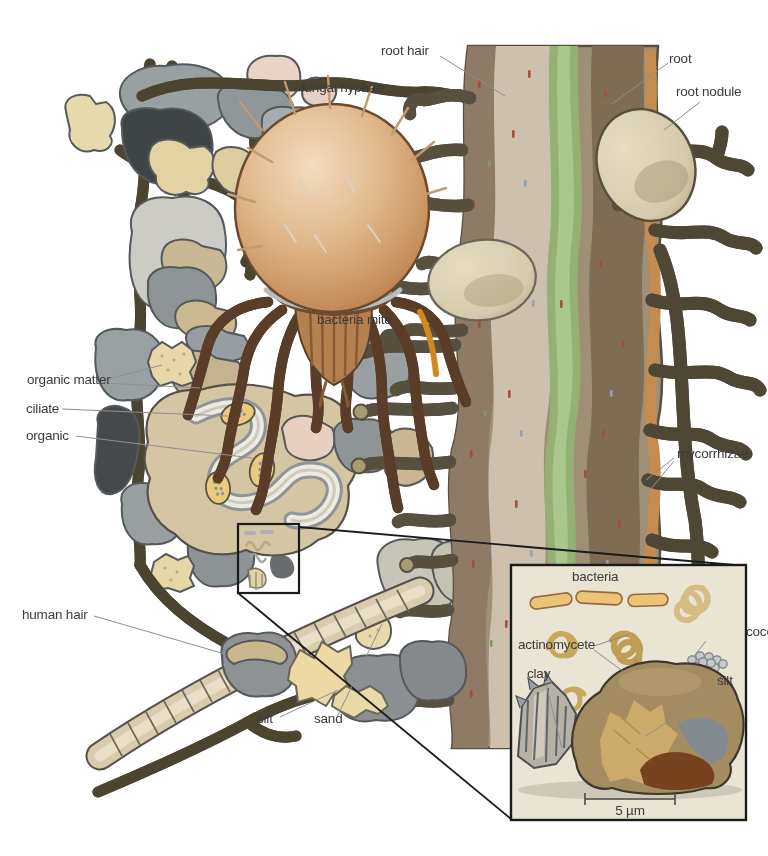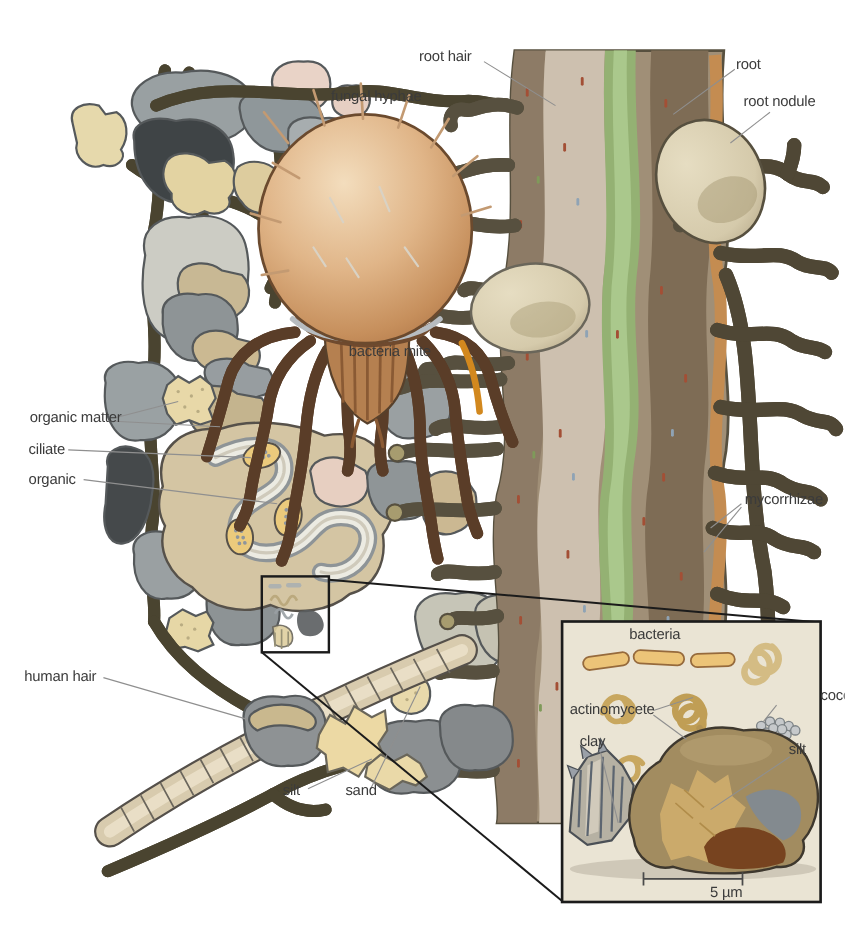--- a/index.html
+++ b/index.html
@@ -1,20 +1,20 @@
 <!DOCTYPE html>
 <html><head>
 <meta charset="utf-8">
 <style>
   html,body{margin:0;padding:0;background:#ffffff;}
   .stage{position:relative;width:768px;height:856px;background:#ffffff;overflow:hidden;
          font-family:Liberation Sans, sans-serif;}
   .stage svg{position:absolute;left:0;top:0;}
   .lbl{position:absolute;font-size:13.5px;color:#3b3b3b;letter-spacing:-0.2px;white-space:nowrap;}
-  .lbl.center{text-align:right;}
+  .lbl.center{text-align:center;}
   
   .tubeO{fill:none;stroke:#4a4430;stroke-width:11;stroke-linecap:round;stroke-linejoin:round;}
   .tubeI{fill:none;stroke:#c4a967;stroke-width:7.5;stroke-linecap:round;stroke-linejoin:round;}
   .rhO{fill:none;stroke:#57503f;stroke-width:12.5;stroke-linecap:round;stroke-linejoin:round;}
   .rhI{fill:none;stroke:#a79c6f;stroke-width:8.5;stroke-linecap:round;stroke-linejoin:round;}
   .myO{fill:none;stroke:#4f4735;stroke-width:13;stroke-linecap:round;stroke-linejoin:round;}
   .myI{fill:none;stroke:#8b6f4c;stroke-width:9;stroke-linecap:round;stroke-linejoin:round;}
   .legO{fill:none;stroke:#5a3d28;stroke-width:10.5;stroke-linecap:round;stroke-linejoin:round;}
   .legI{fill:none;stroke:#9d6a44;stroke-width:7;stroke-linecap:round;stroke-linejoin:round;}
   .rock{stroke:#55595b;stroke-width:2;}

